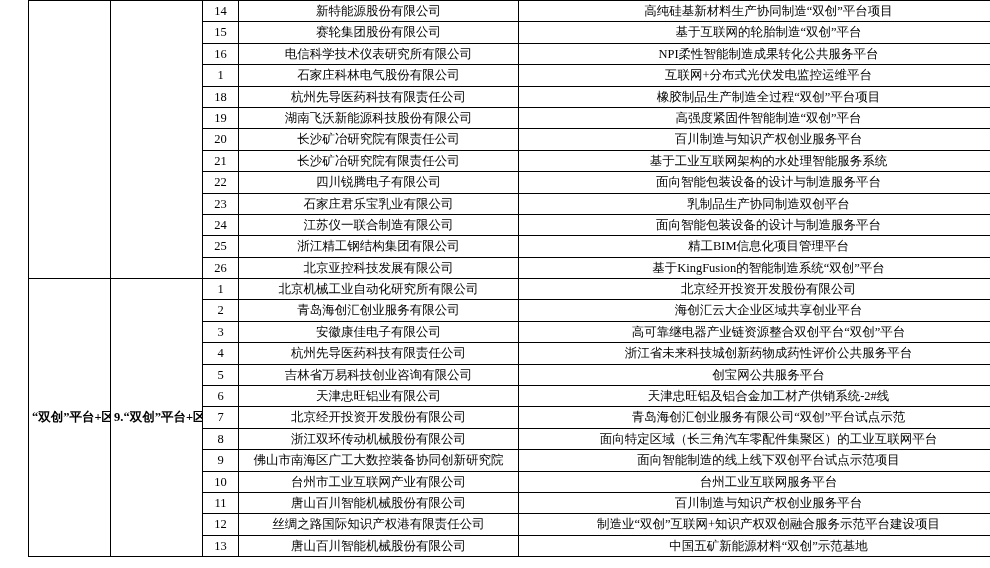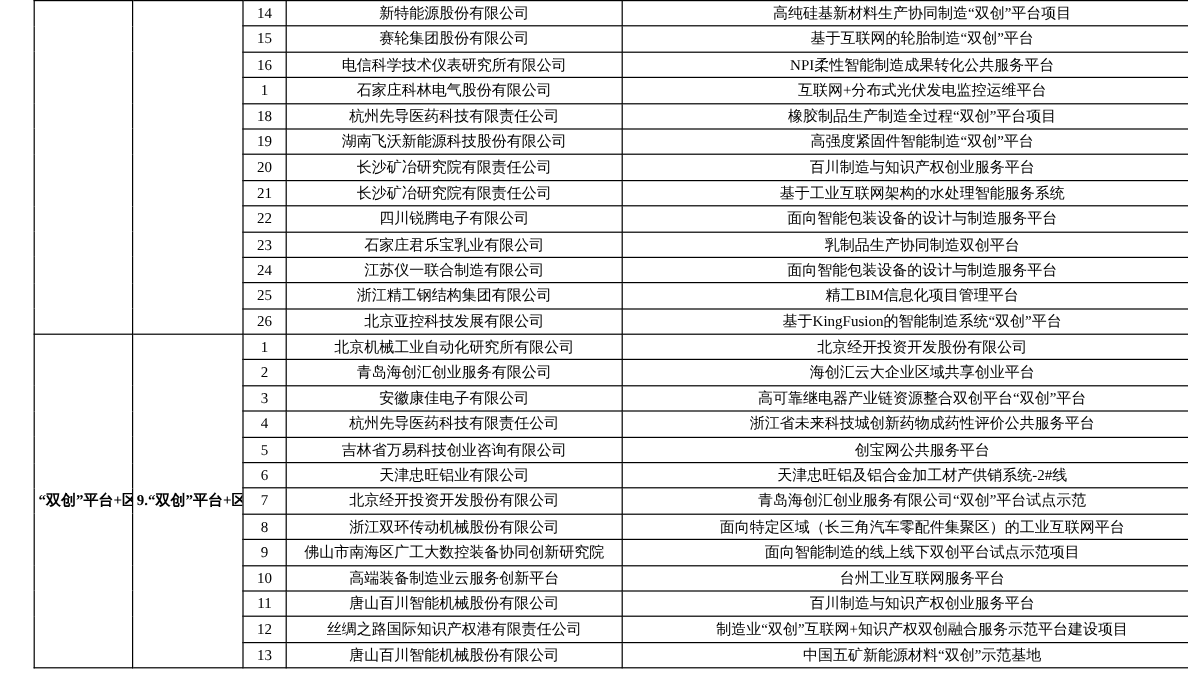--- a/index.html
+++ b/index.html
@@ -179,21 +179,21 @@
         <td class="org">浙江双环传动机械股份有限公司</td>
         <td class="proj">面向特定区域（长三角汽车零配件集聚区）的工业互联网平台</td>
       </tr>
       <tr>
         <td class="num">9</td>
         <td class="org">佛山市南海区广工大数控装备协同创新研究院</td>
         <td class="proj">面向智能制造的线上线下双创平台试点示范项目</td>
       </tr>
       <tr>
         <td class="num">10</td>
-        <td class="org">高端装备制造业云服务创新平台</td>
+        <td class="org">台州市工业互联网产业有限公司</td>
         <td class="proj">台州工业互联网服务平台</td>
       </tr>
       <tr>
         <td class="num">11</td>
         <td class="org">唐山百川智能机械股份有限公司</td>
         <td class="proj">百川制造与知识产权创业服务平台</td>
       </tr>
       <tr>
         <td class="num">12</td>
         <td class="org">丝绸之路国际知识产权港有限责任公司</td>

